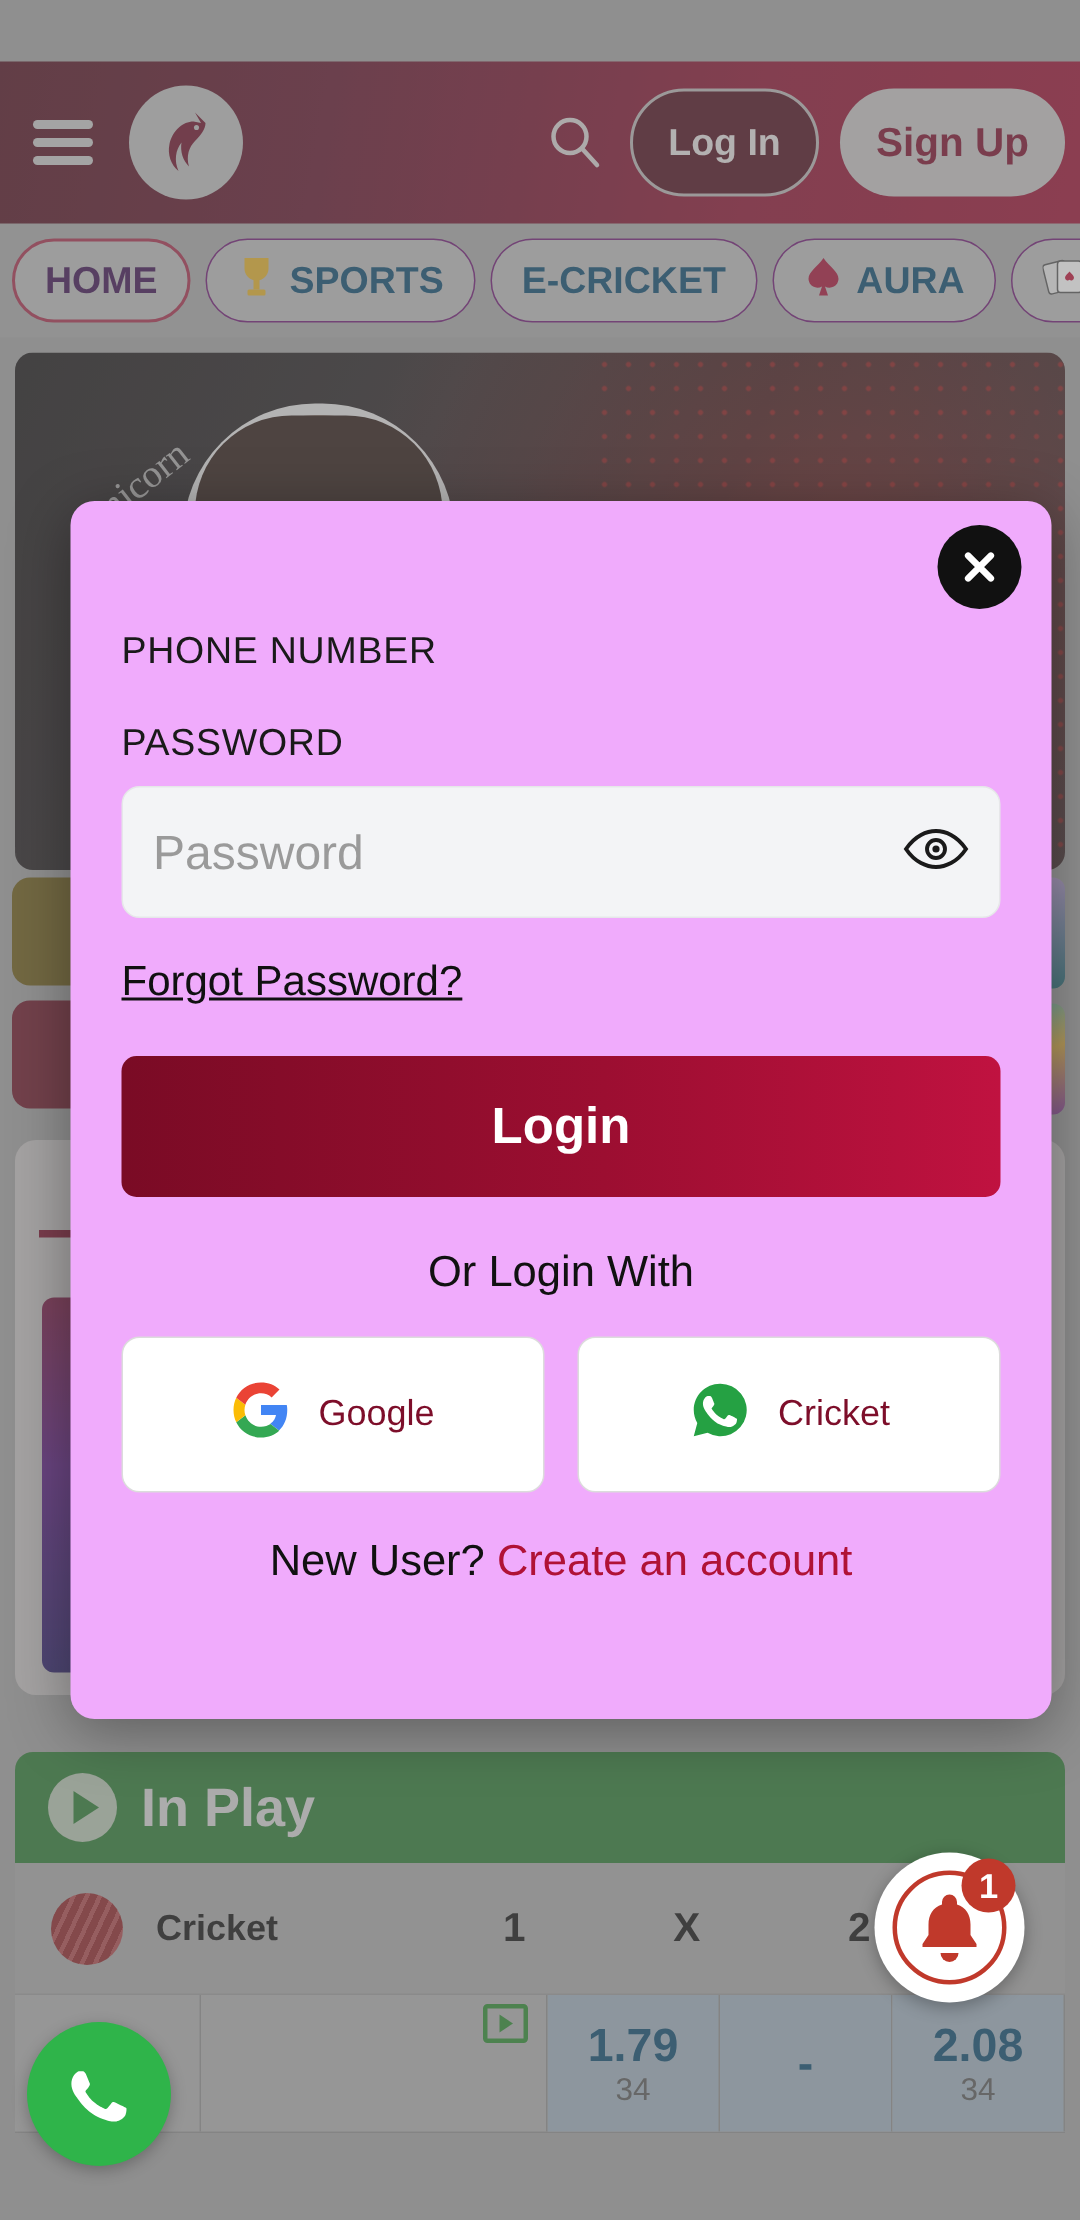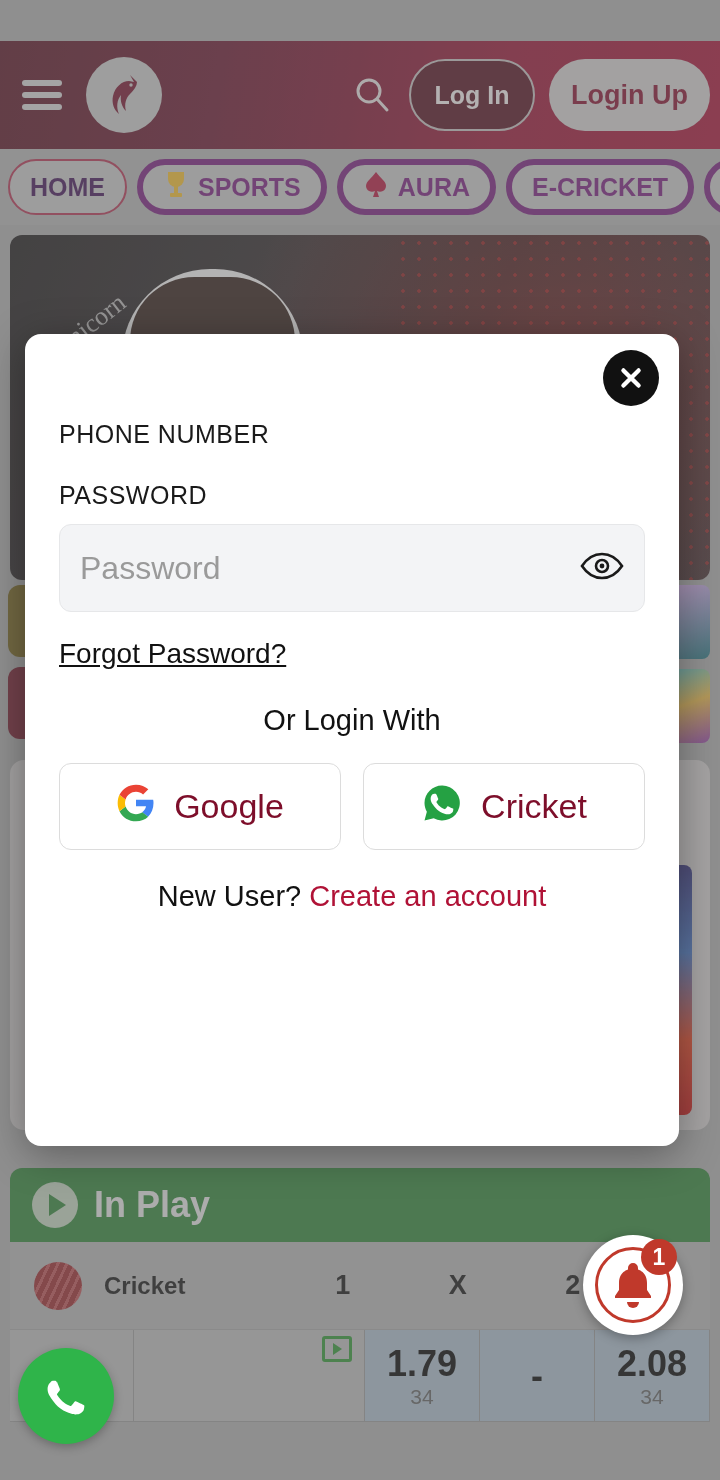--- a/index.html
+++ b/index.html
@@ -36,23 +36,23 @@
   .btn-signup {
     min-width:150px; height:72px; border-radius:40px; border:none;
     background:#c6c4c4; color:#7d0e2a;
     font-size:27px; font-weight:bold; display:flex; align-items:center; justify-content:center;
     padding:0 22px; cursor:pointer; margin-right:-4px;
   }
 
   
   .navbar { height:76px; background:#a8a8a8; display:flex; align-items:center; gap:10px; padding:0 8px; overflow:hidden; }
   .pill {
-    height:56px; border-radius:30px; background:#bcbcbc; border:6px solid #701a75;
+    height:56px; border-radius:30px; background:#bcbcbc; border:1px solid #701a75;
     display:flex; align-items:center; gap:9px; padding:0 20px; flex:0 0 auto;
-    color:#701a75; font-size:25px; font-weight:bold; white-space:nowrap; cursor:pointer;
+    color:#0c4a6e; font-size:25px; font-weight:bold; white-space:nowrap; cursor:pointer;
   }
   .pill.active { background:#bcbcbc; border:2px solid #a8304d; color:#3d1250; }
 
   
   .banner {
     margin:10px; height:345px; border-radius:12px; overflow:hidden; position:relative;
     background:
       radial-gradient(circle at 78% 40%, rgba(170,20,20,.45) 0%, rgba(0,0,0,0) 55%),
       linear-gradient(115deg,#1a1718 0%,#2a2426 35%,#201b1d 60%,#332a2c 100%);
   }
@@ -110,42 +110,42 @@
     padding-bottom:6px; border-right:1px solid #8f8f8f; }
   .m-date .d1 { color:#1d7a2c; font-size:23px; font-weight:bold; }
   .m-date .d2 { color:#1d7a2c; font-size:21px; font-weight:bold; }
   .m-teams { flex:1; padding:8px 0 8px 16px; position:relative; border-right:1px solid #8f8f8f; }
   .m-teams div { font-size:28px; font-weight:bold; color:#111; line-height:1.28; }
   .tv-icon { position:absolute; right:12px; top:6px; width:30px; height:26px; border:3px solid #2a8a2f; border-radius:3px;
     display:flex; align-items:center; justify-content:center; }
   .tv-icon i { width:0;height:0;border-left:9px solid #2a8a2f;border-top:6px solid transparent;border-bottom:6px solid transparent; }
   .odd { width:115px; background:#9fb0bd; border-right:1px solid #8f8f8f; display:flex; flex-direction:column;
     align-items:center; justify-content:center; }
-  .odd .v { font-size:36px; font-weight:bold; color:#000000; }
+  .odd .v { font-size:31px; font-weight:bold; color:#0c4a6e; }
   .odd .s { font-size:21px; color:#5a5a5a; }
 
   
   .fab-wa { position:absolute; left:18px; top:1348px; width:96px; height:96px; border-radius:50%;
     background:#2fb44a; display:flex; align-items:center; justify-content:center; box-shadow:0 3px 10px rgba(0,0,0,.25); cursor:pointer; }
   .fab-bell { position:absolute; left:583px; top:1235px; width:100px; height:100px; border-radius:50%;
     background:#fff; display:flex; align-items:center; justify-content:center;
     box-shadow:0 3px 12px rgba(0,0,0,.3); cursor:pointer; }
   .fab-bell .ring { width:76px; height:76px; border-radius:50%; border:3px solid #c0392b;
     display:flex; align-items:center; justify-content:center; }
   .bell-badge { position:absolute; right:6px; top:4px; min-width:36px; height:36px; border-radius:18px;
     background:#c0392b; color:#fff; font-size:23px; font-weight:bold;
     display:flex; align-items:center; justify-content:center; padding:0 8px; }
 
   
   #dim { position:absolute; inset:0; background:rgba(120,120,120,.45); }
 
   
   .modal {
-    position:absolute; left:25px; top:334px; width:654px; height:812px;
-    background:#ffffff; border-radius:16px; box-shadow:0 8px 40px rgba(0,0,0,.35);
+    position:absolute; left:47px; top:334px; width:654px; height:812px;
+    background:#f0abfc; border-radius:16px; box-shadow:0 8px 40px rgba(0,0,0,.35);
     padding:0 34px;
   }
   .close-btn {
     position:absolute; right:20px; top:16px; width:56px; height:56px; border-radius:50%;
     background:#111; display:flex; align-items:center; justify-content:center; cursor:pointer;
   }
   .close-btn svg { width:26px; height:26px; }
   .field-label { font-size:25px; color:#1a1a1a; letter-spacing:.5px; margin-top:86px; }
   .input-box {
     margin-top:14px; height:88px; border-radius:12px; background:#f3f4f6; border:1px solid #e6e7e9;
@@ -160,23 +160,23 @@
   .forgot { display:inline-block; margin-top:26px; font-size:28px; color:#111; text-decoration:underline; cursor:pointer; }
   .login-btn {
     margin-top:34px; height:94px; border-radius:10px; border:none; width:100%;
     background:linear-gradient(90deg,#7a0b25 0%,#9c0e31 55%,#c01240 100%);
     color:#fff; font-size:34px; font-weight:bold; cursor:pointer;
     display:flex; align-items:center; justify-content:center;
   }
   .or-text { text-align:center; font-size:29px; color:#111; margin-top:34px; }
   .social-row { display:flex; gap:22px; margin-top:26px; }
   .social-btn {
-    flex:1; height:87px; border-radius:12px; background:#fff; border:1px solid #dcdcdc;
+    flex:1; height:104px; border-radius:12px; background:#fff; border:1px solid #dcdcdc;
     display:flex; align-items:center; justify-content:center; gap:18px; cursor:pointer;
-    font-size:34px; color:#7d0e2a;
+    font-size:24px; color:#7d0e2a;
   }
   .newuser { text-align:center; margin-top:30px; font-size:29px; color:#111; }
   .newuser a { color:#b01236; text-decoration:none; cursor:pointer; }
 </style>
 </head>
 <body>
 
 <div id="root">
 
   <div id="page">
@@ -194,48 +194,48 @@
         </svg>
       </div>
       <div class="header-right">
         <div class="search-icon">
           <svg width="42" height="42" viewBox="0 0 42 42">
             <circle cx="18" cy="17" r="11" fill="none" stroke="#d9d4d4" stroke-width="3"></circle>
             <line x1="26" y1="25" x2="36" y2="36" stroke="#d9d4d4" stroke-width="3" stroke-linecap="round"></line>
           </svg>
         </div>
         <div class="btn-login">Log In</div>
-        <div class="btn-signup">Login Up</div>
+        <div class="btn-signup">Sign Up</div>
       </div>
     </div>
 
     <div class="navbar">
       <div class="pill active">
         <span>HOME</span>
       </div>
       <div class="pill">
         <span>
           <svg width="26" height="28" viewBox="0 0 26 28">
               <path d="M5 2h16v7a8 8 0 0 1-16 0z" fill="#e3b128"></path>
               <rect x="11" y="16" width="4" height="7" fill="#e3b128"></rect>
               <rect x="7" y="23" width="12" height="4" rx="1" fill="#e3b128"></rect>
             </svg>
         </span>
         <span>SPORTS</span>
       </div>
       <div class="pill">
+        <span>E-CRICKET</span>
+      </div>
+      <div class="pill">
         <span>
           <svg width="26" height="28" viewBox="0 0 26 28">
               <path d="M13 2C9 8 3 11 3 16a6 6 0 0 0 9 5l-2 6h6l-2-6a6 6 0 0 0 9-5c0-5-6-8-10-14z" fill="#a8143a"></path>
             </svg>
         </span>
         <span>AURA</span>
-      </div>
-      <div class="pill">
-        <span>E-CRICKET</span>
       </div>
       <div class="pill">
         <span>
           <svg width="32" height="28" viewBox="0 0 32 28">
               <rect x="2" y="5" width="15" height="20" rx="2" fill="#e9e9e9" stroke="#555" transform="rotate(-14 9 15)"></rect>
               <rect x="10" y="4" width="16" height="21" rx="2" fill="#fff" stroke="#555"></rect>
               <path d="M18 11c-1.4 1.6-3 2.6-3 4.2a1.8 1.8 0 0 0 3 1.3 1.8 1.8 0 0 0 3-1.3c0-1.6-1.6-2.6-3-4.2z" fill="#c0143a"></path>
             </svg>
         </span>
 
@@ -328,20 +328,21 @@
         <svg width="44" height="30" viewBox="0 0 44 30">
           <path d="M2 15c6-9 14-12 20-12s14 3 20 12c-6 9-14 12-20 12S8 24 2 15z" fill="none" stroke="#1a1a1a" stroke-width="2.6"></path>
           <circle cx="22" cy="15" r="6" fill="none" stroke="#1a1a1a" stroke-width="2.6"></circle>
           <circle cx="22" cy="15" r="2.4" fill="#1a1a1a"></circle>
         </svg>
       </span>
     </div>
 
     <span class="forgot">Forgot Password?</span>
 
+    <div class="login-btn">Login</div>
 
     <div class="or-text">Or Login With</div>
 
     <div class="social-row">
       <div class="social-btn">
         <span>
           <svg width="40" height="40" viewBox="0 0 48 48">
             <path fill="#4285F4" d="M45 24c0-1.6-.1-2.7-.4-4H24v8h12c-.3 2-1.6 5-4.6 7l7 5.4C42.6 36.4 45 30.8 45 24z"></path>
             <path fill="#34A853" d="M24 46c6 0 11-2 14.6-5.4l-7-5.4C29.7 36.5 27.1 37.4 24 37.4c-5.8 0-10.7-3.9-12.5-9.2l-7.3 5.6C7.8 41.2 15.3 46 24 46z"></path>
             <path fill="#FBBC05" d="M11.5 28.2c-.5-1.4-.7-2.8-.7-4.2s.3-2.9.7-4.2l-7.3-5.6C2.8 17.1 2 20.4 2 24s.8 6.9 2.2 9.8z"></path>

